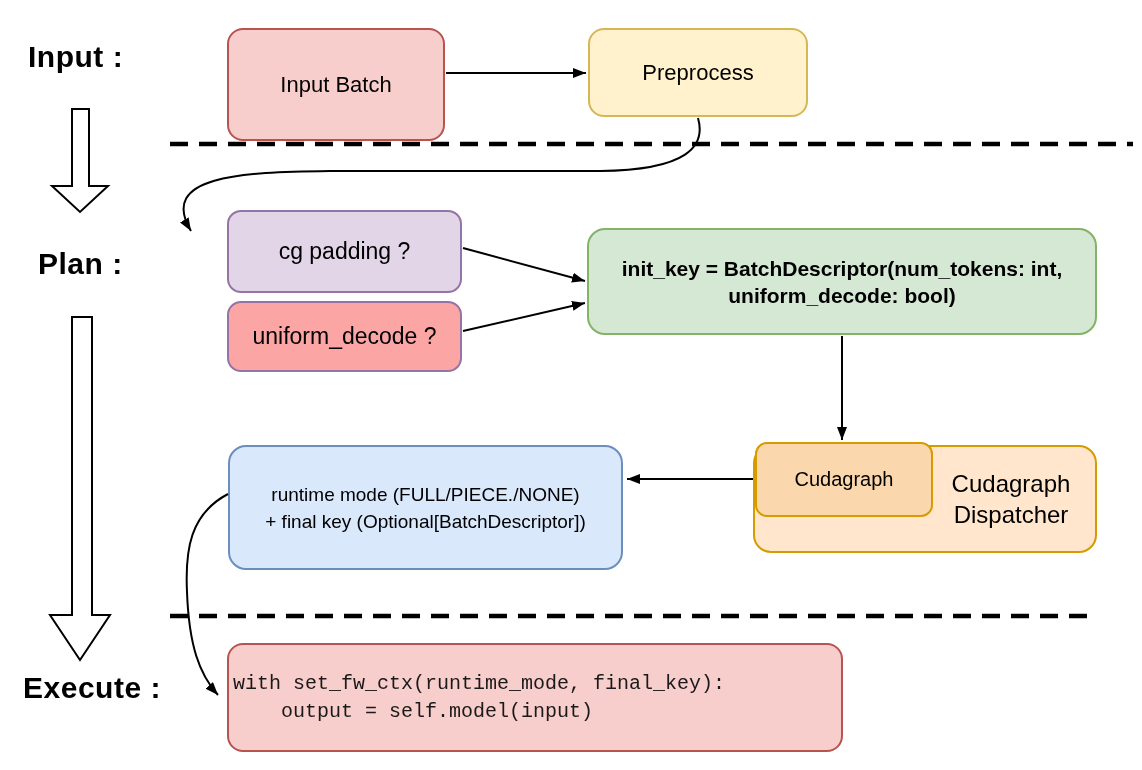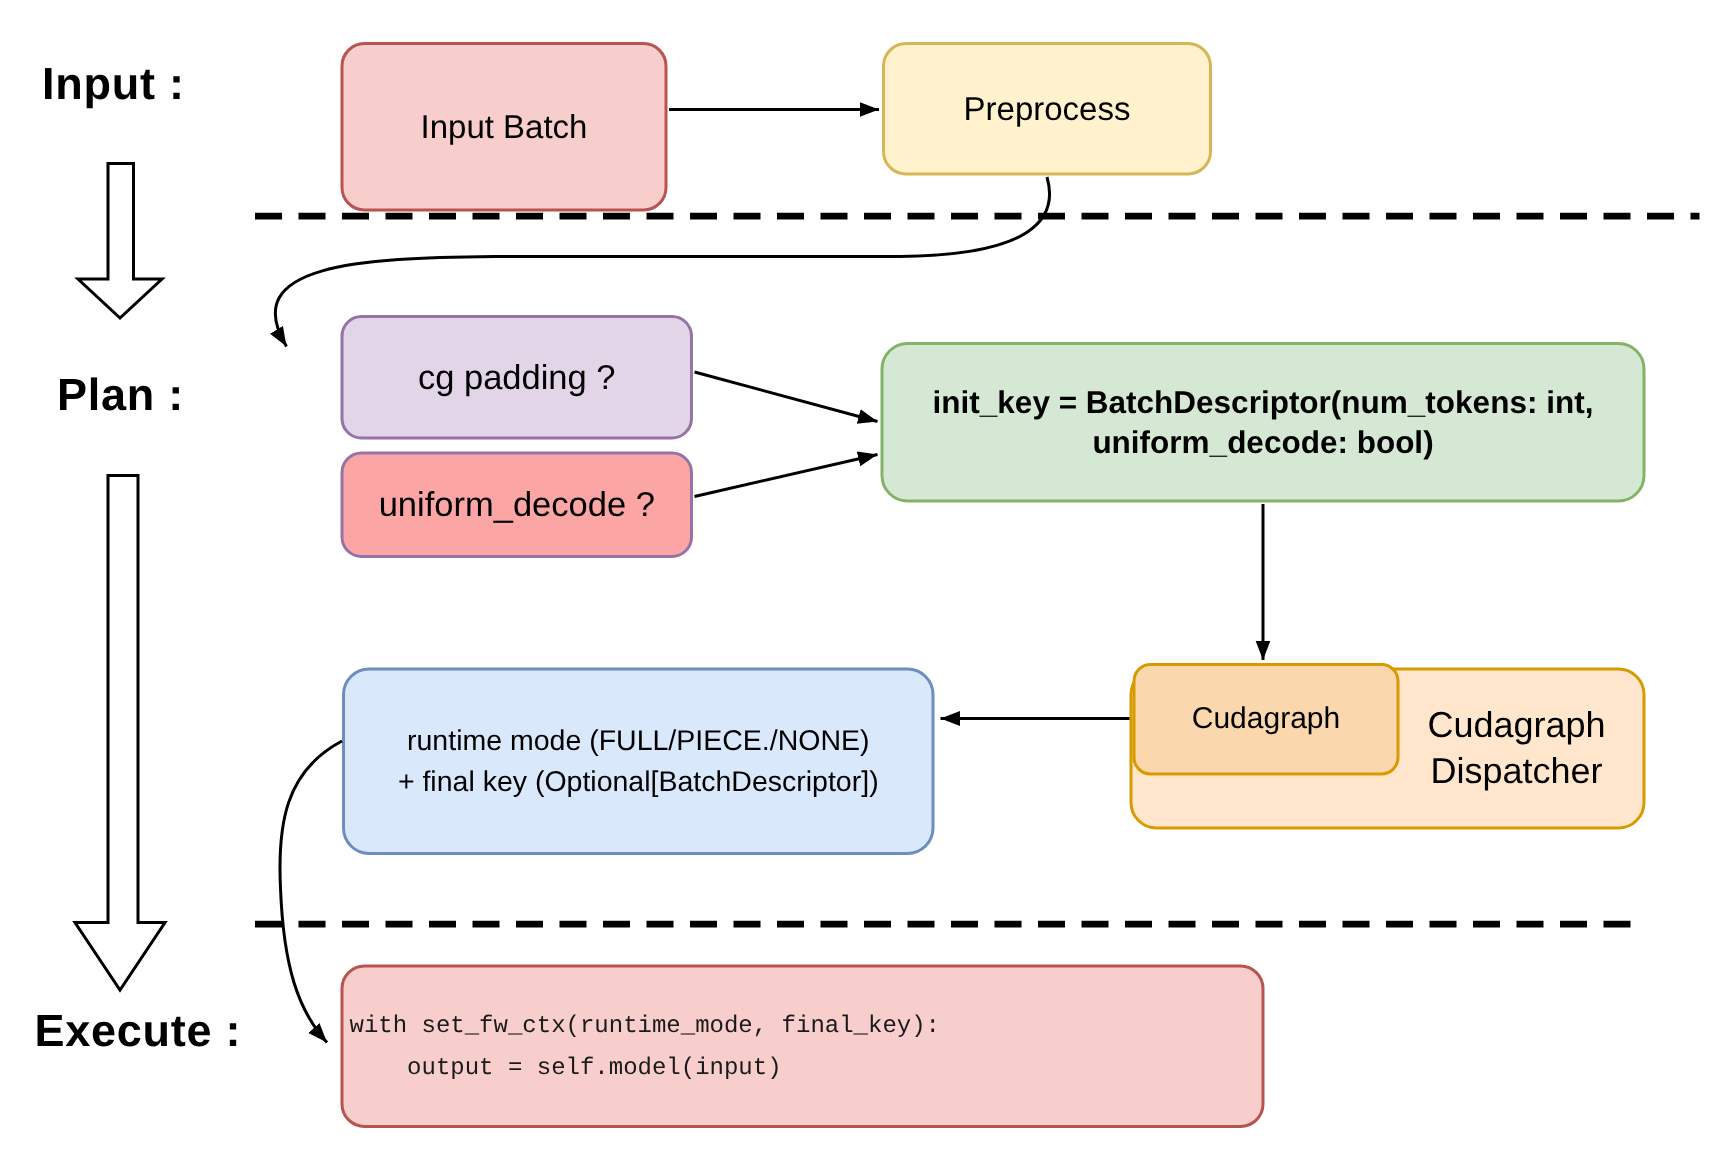--- a/index.html
+++ b/index.html
@@ -35,21 +35,21 @@
     background:#ffe6cc;border-color:#d79b00;font-size:24px;justify-content:flex-end;border-radius:18px;}
   #cudagraph-outer-node .label-wrap{width:168px;text-align:center;line-height:31px;}
   #dispatch-node{left:755px;top:442px;width:178px;height:75px;
     background:#fad7ac;border-color:#d79b00;font-size:20px;border-radius:12px;}
   #runtime-node{left:228px;top:445px;width:395px;height:125px;
     background:#dae8fc;border-color:#6c8ebf;font-size:19px;flex-direction:column;border-radius:18px;}
   #execute-code-node{left:227px;top:643px;width:616px;height:109px;
     background:#f8cecc;border-color:#b85450;border-radius:16px;
     justify-content:flex-start;align-items:center;}
   #execute-code-node .code{
-    font-family:"Liberation Mono", monospace;font-size:16px;line-height:28px;
+    font-family:"Liberation Mono", monospace;font-size:20px;line-height:28px;
     white-space:pre;margin:0;padding-left:4px;color:#1a1a1a;text-align:left;
   }
 
   #diagram-svg{position:absolute;left:0;top:0;width:1142px;height:770px;pointer-events:none;}
   .connector{fill:none;stroke:#000000;stroke-width:2;}
   .dashed-divider{stroke:#000000;stroke-width:4.5;stroke-dasharray:18 11;fill:none;}
   .hollow-arrow{fill:#ffffff;stroke:#000000;stroke-width:2;stroke-linejoin:miter;}
 </style>
 </head>
 <body>

